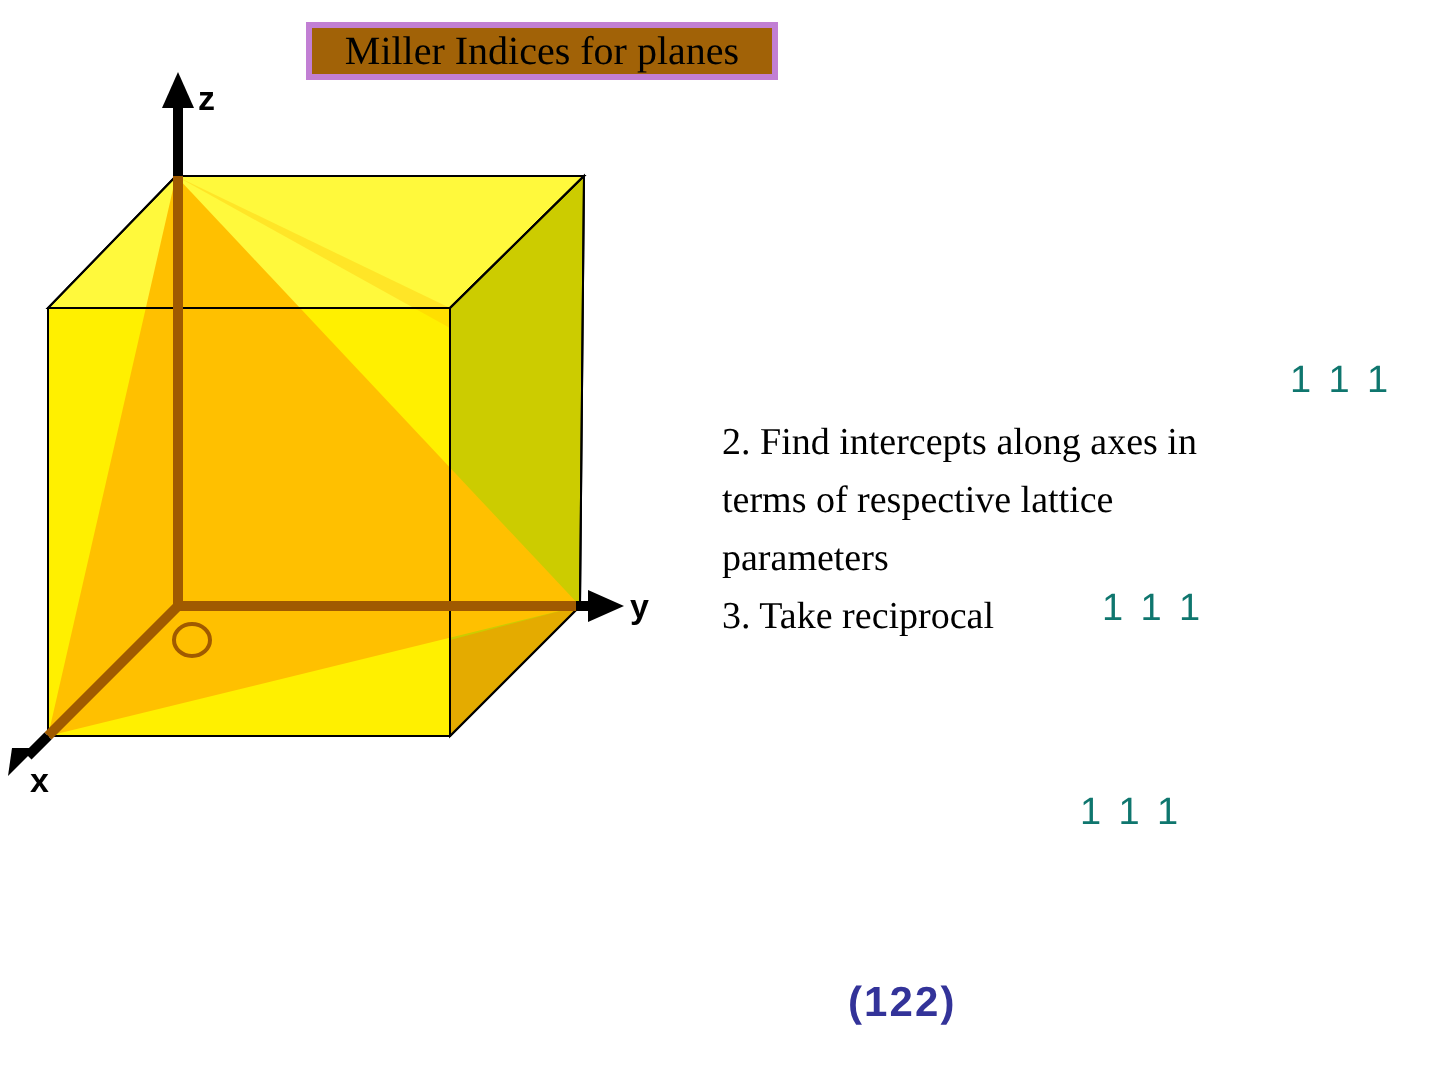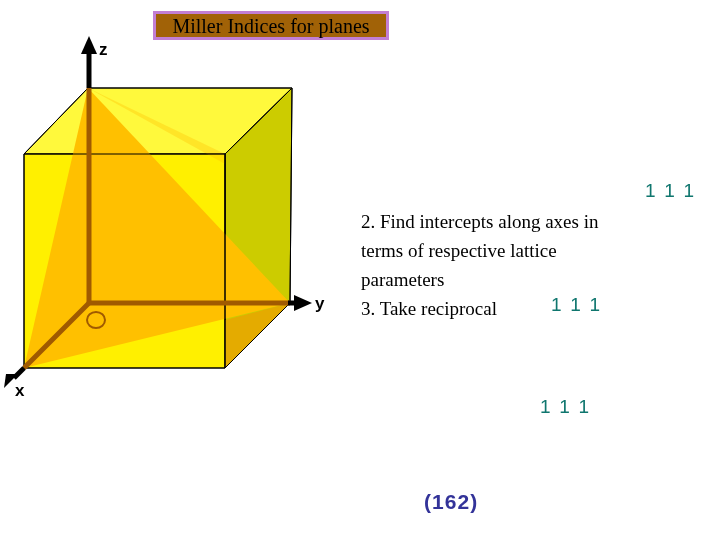--- a/index.html
+++ b/index.html
@@ -153,15 +153,15 @@
 
 
   <div class="step" id="step2">2. Find intercepts along axes in terms of respective lattice parameters</div>
   <div class="num" id="step2-vals">1  1  1</div>
 
   <div class="step" id="step3">3. Take reciprocal</div>
   <div class="num" id="step3-vals">1  1  1</div>
 
   <div class="num" id="step4-vals">1  1  1</div>
 
-  <div class="num-big" id="answer">(162)</div>
+  <div class="num-big" id="answer">(122)</div>
 
 </div>
 
 </body></html>

